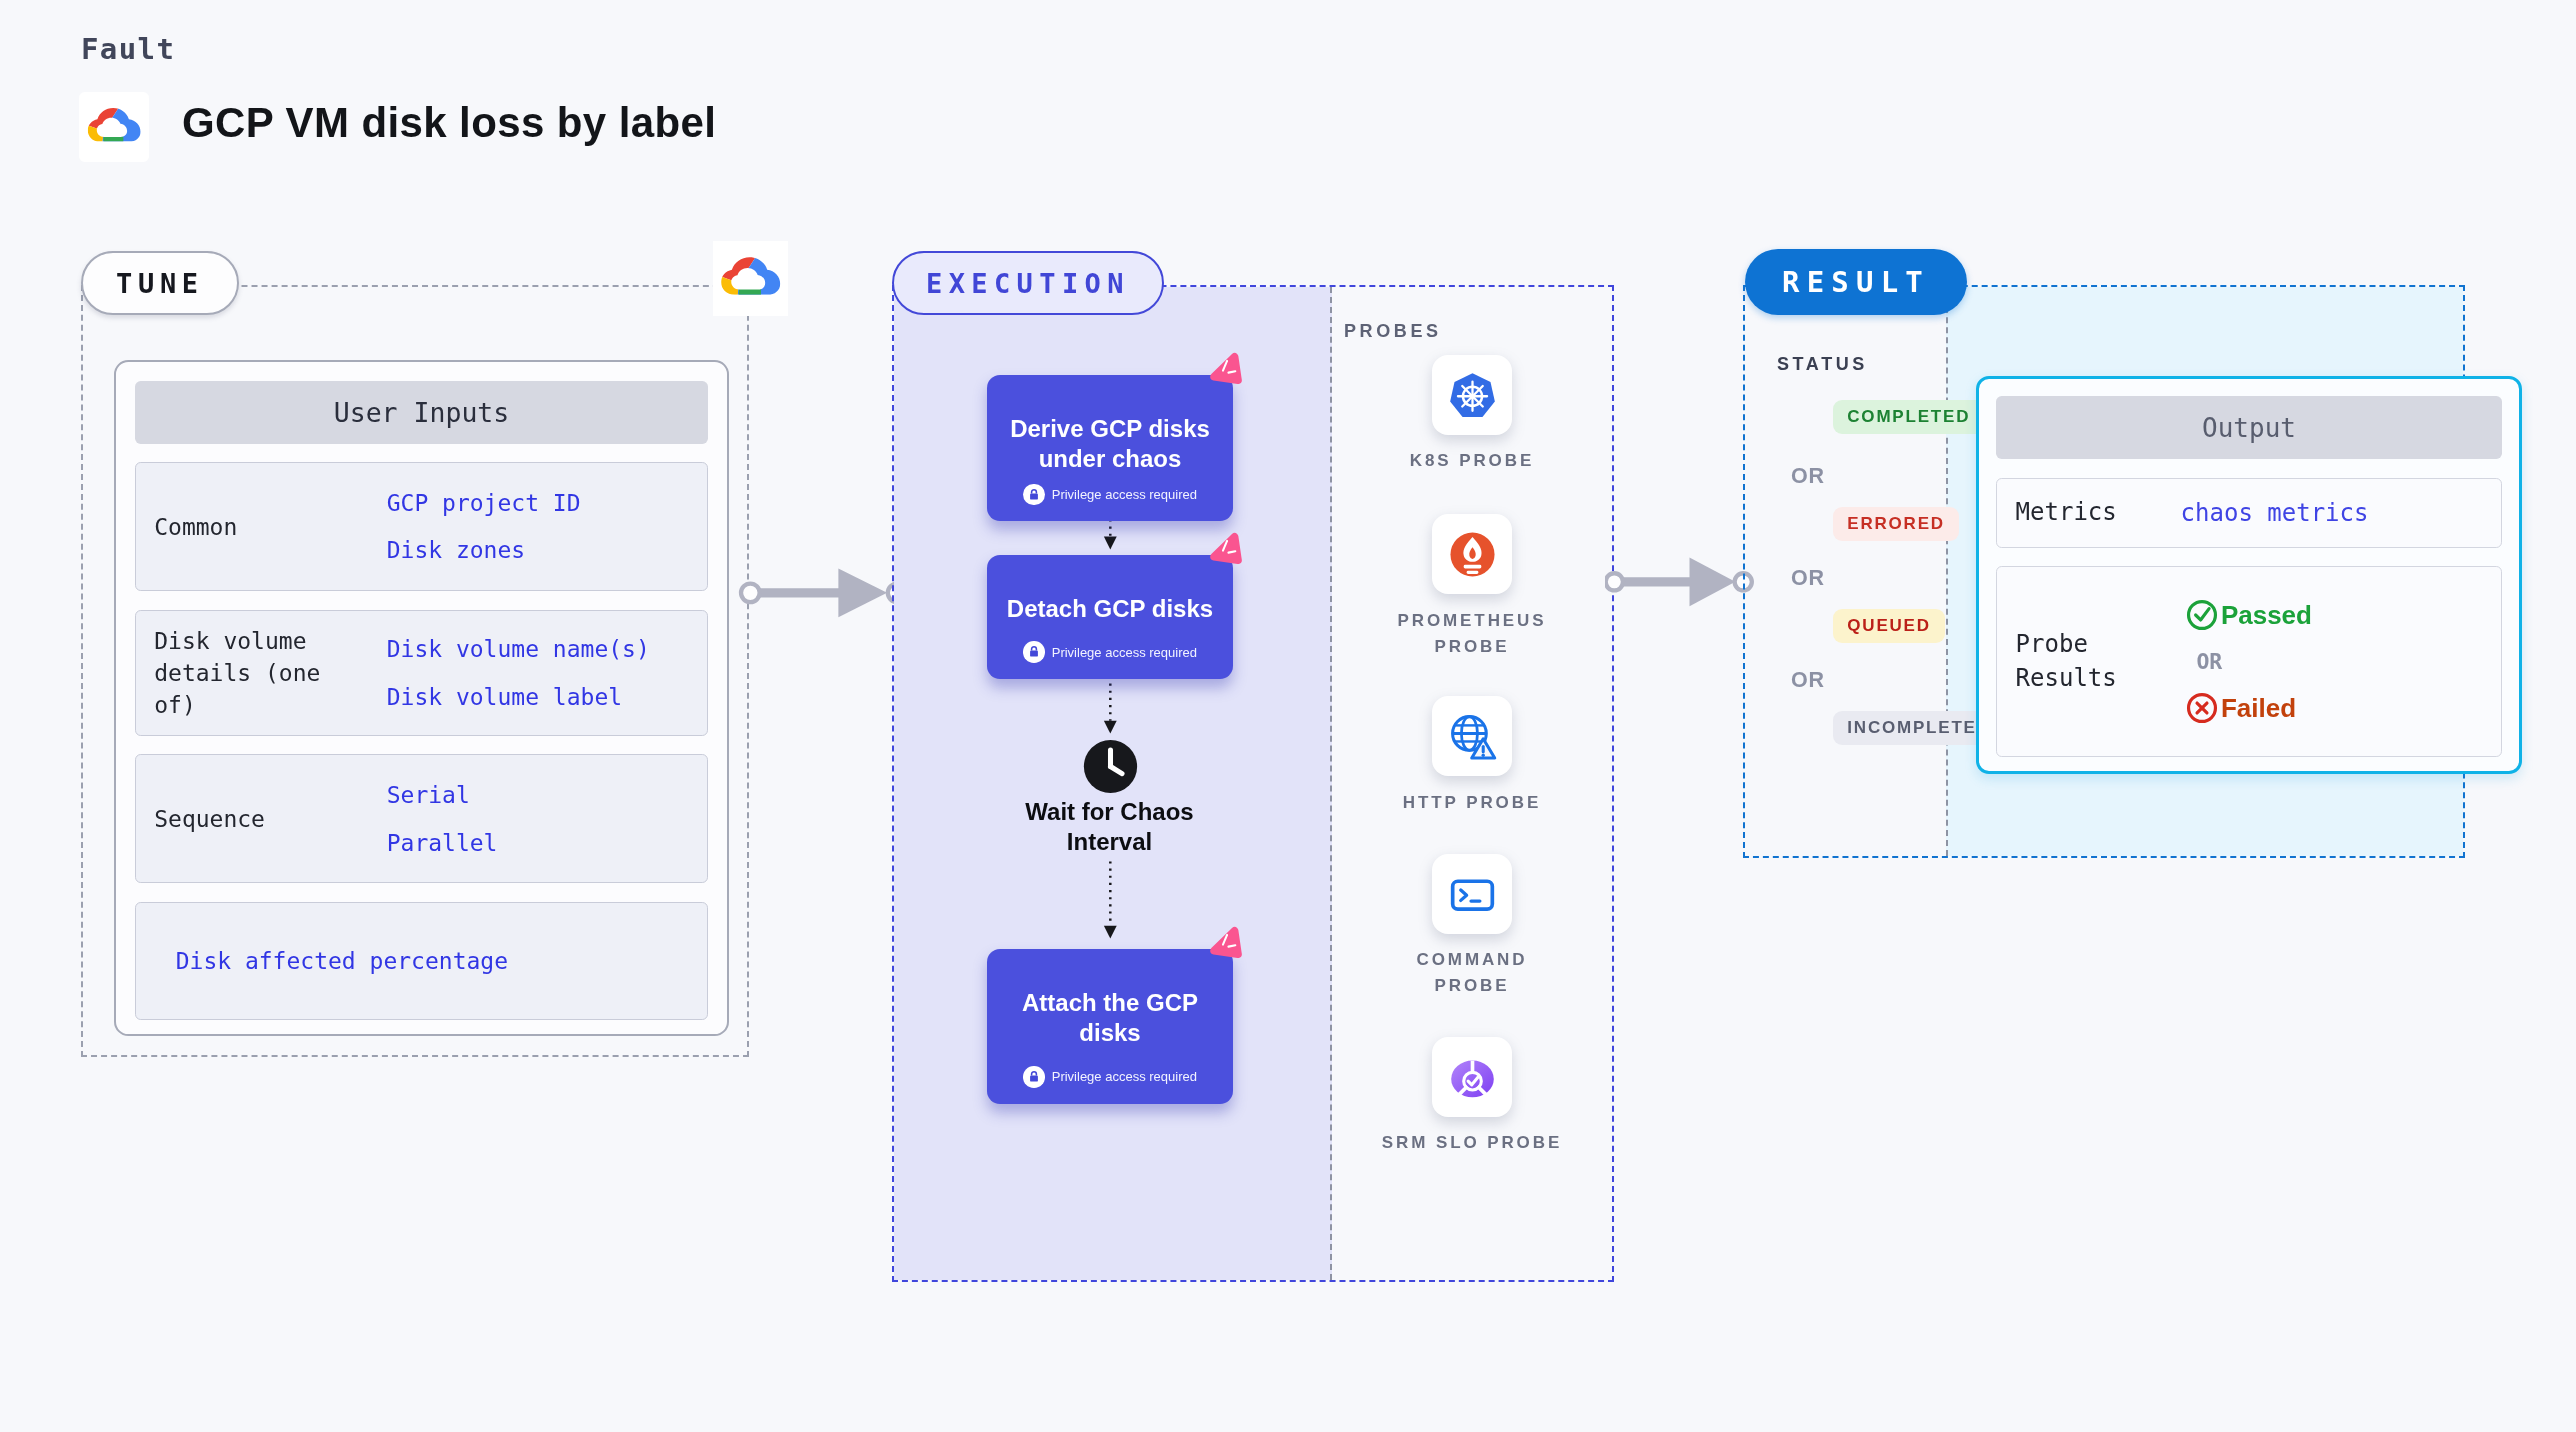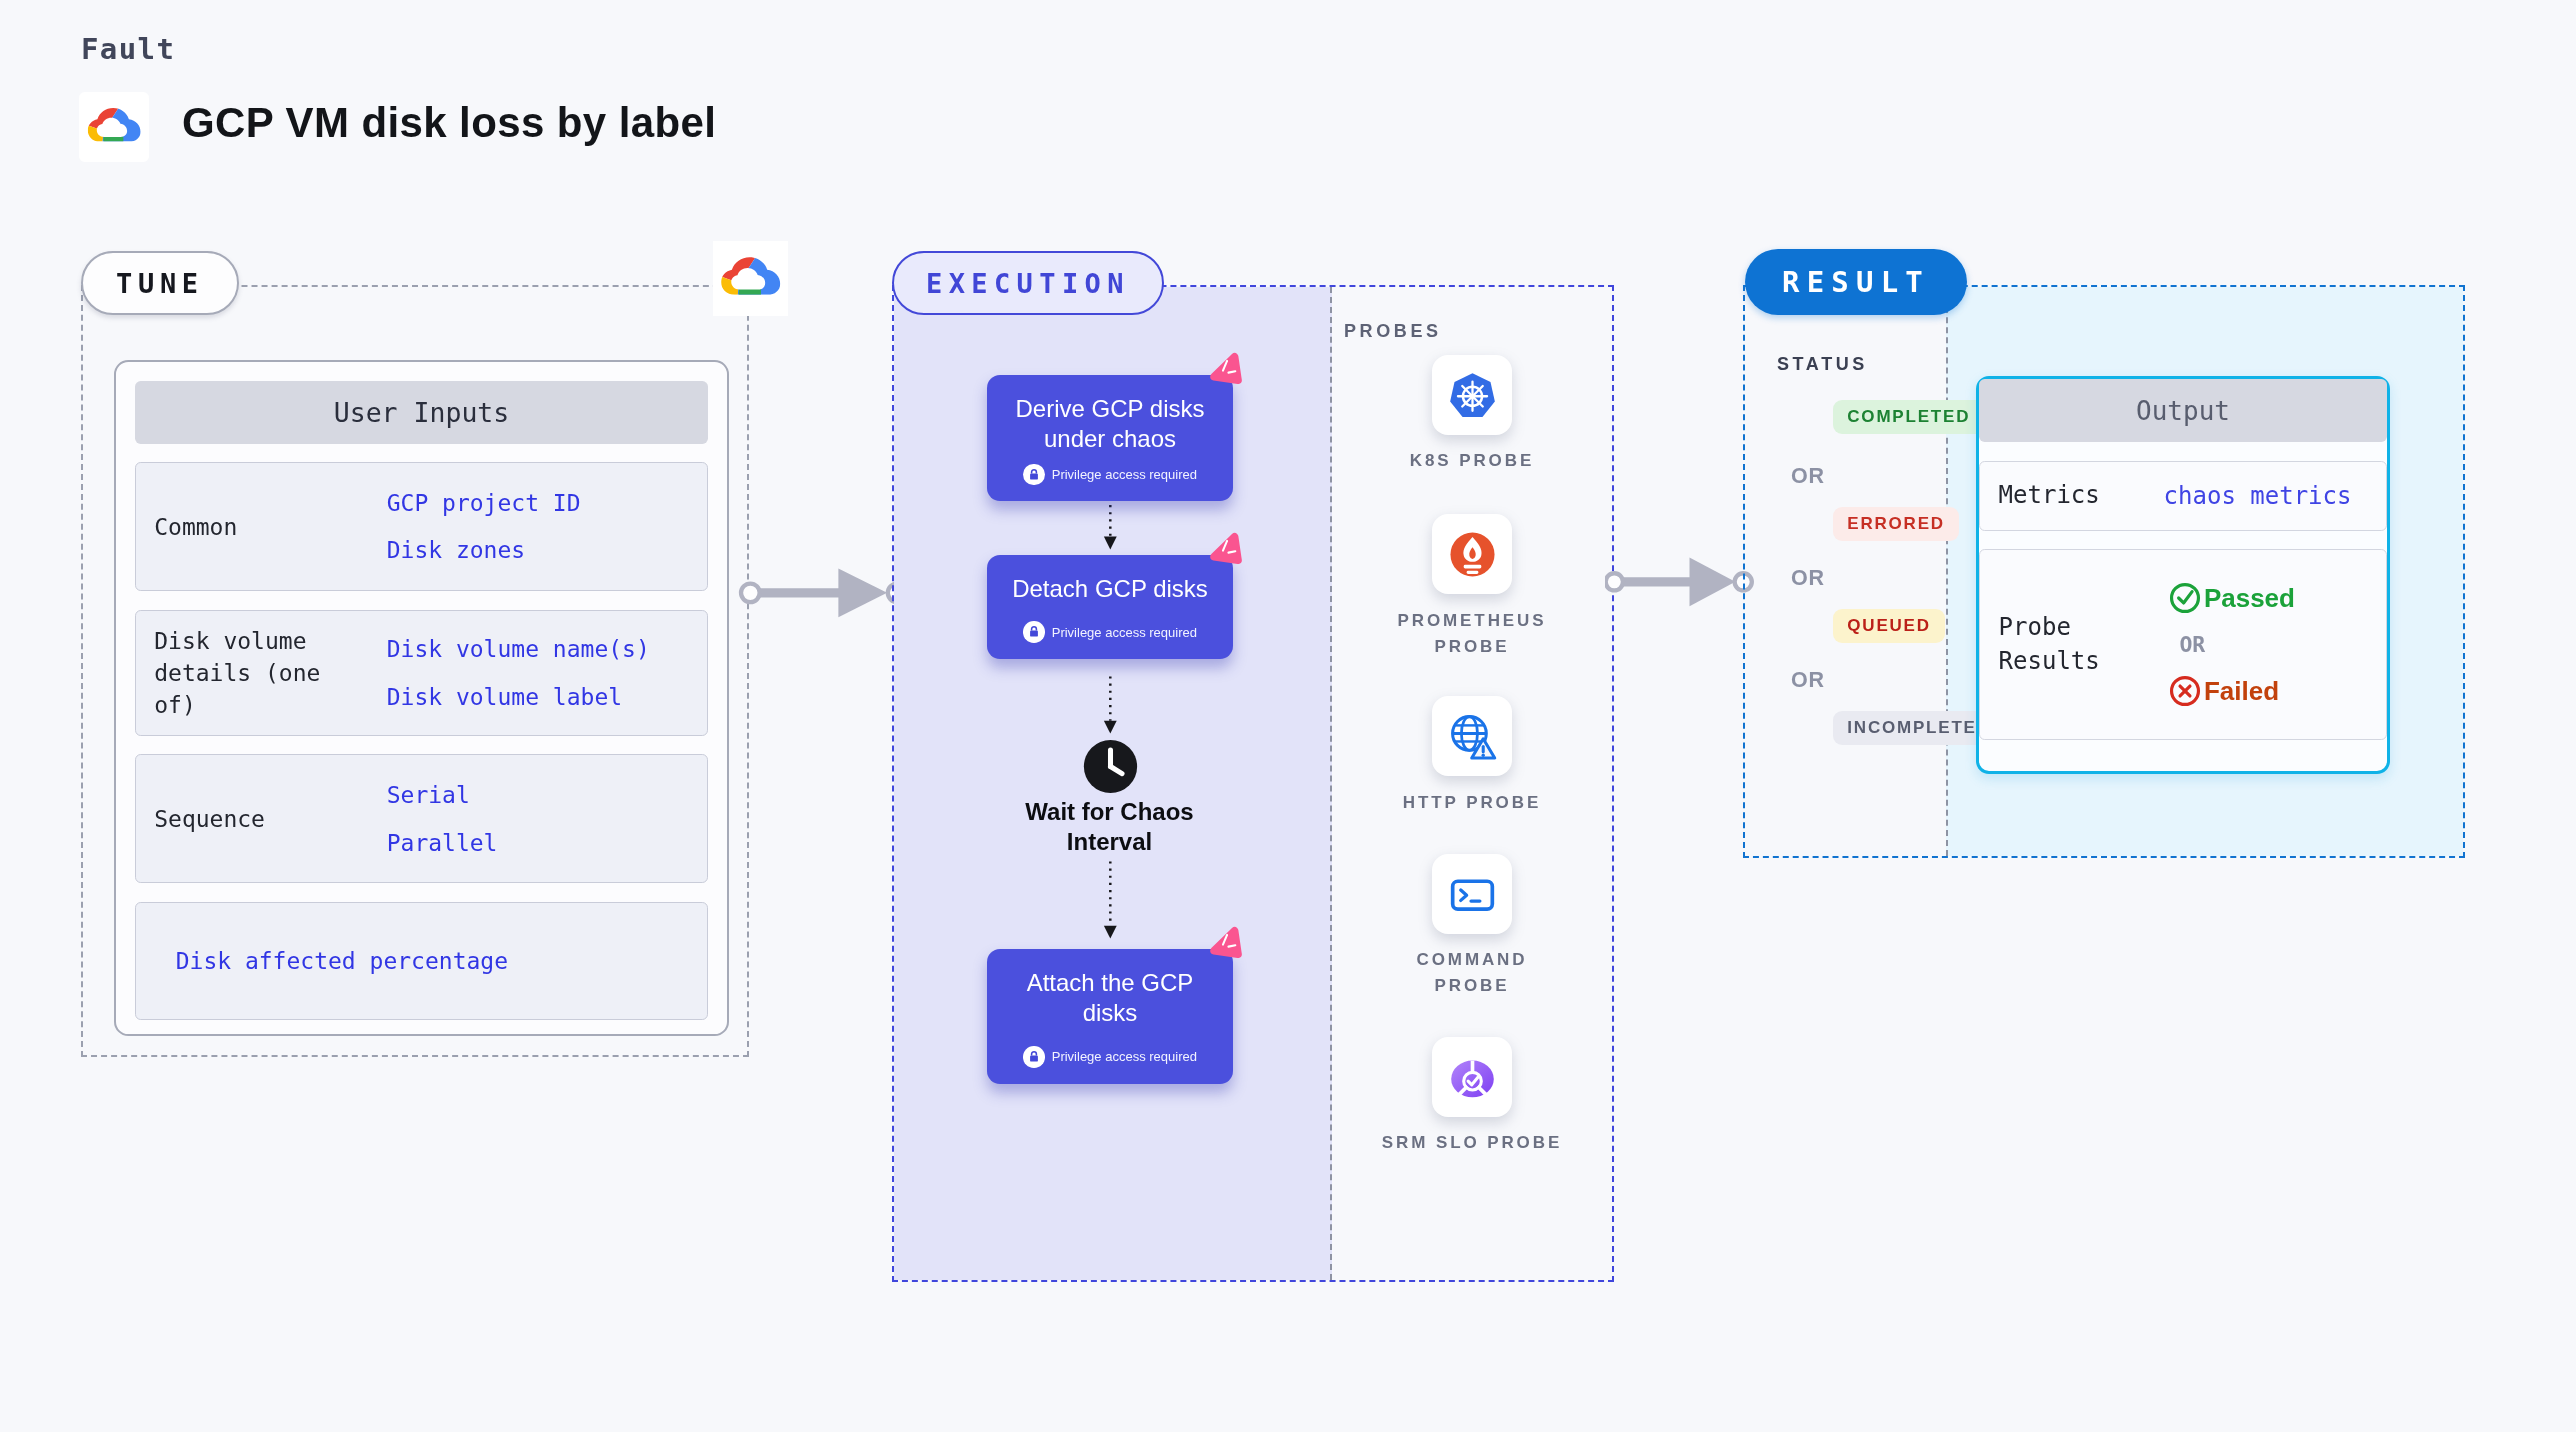--- a/index.html
+++ b/index.html
@@ -27,41 +27,41 @@
   .ui-row .rlabel{flex:0 0 211px;font-family:"DejaVu Sans Mono",monospace;font-size:23px;color:#23262f;line-height:1.4;}
   .ui-row .rvals{flex:1;display:flex;flex-direction:column;gap:21.5px;padding-left:21.5px;}
   .ui-row .rvals span{font-family:"DejaVu Sans Mono",monospace;font-size:23px;color:#3136e4;line-height:1.15;}
   .row-h1{height:129px;}.row-h2{height:126px;}.row-h3{height:129px;}.row-h4{height:118px;}
 
   
   .flow-outer{left:892px;top:285px;width:722px;height:997px;border:2.1px dashed #4046dc;box-sizing:border-box;}
   .exec-fill{position:absolute;left:0;top:0;bottom:0;width:436px;background:#e2e3f9;border-right:2.1px dashed #8e93a3;}
   .probes-title{left:1344px;top:321px;font-size:18px;font-weight:bold;letter-spacing:3.6px;color:#5d6275;}
   .exec-node{width:246px;background:#4b50dd;border-radius:13px;box-shadow:0 8.6px 14.3px rgba(60,64,180,.35);color:#fff;text-align:center;padding:18.6px 13px 16px;box-sizing:border-box;z-index:3;}
-  .node-title{font-size:24px;font-weight:normal;line-height:1.28;}
+  .node-title{font-size:24px;font-weight:bold;line-height:1.28;margin-top:20px;}
   .priv{margin-top:8.6px;display:flex;align-items:center;justify-content:center;gap:7.2px;}
   .lock-circle{width:21.5px;height:21.5px;border-radius:50%;background:#ffffff;display:flex;align-items:center;justify-content:center;flex:0 0 21.5px;}
   .priv-text{font-size:13px;color:#f2f3ff;}
   .litmus{position:absolute;top:-23px;right:-10px;width:36px;height:33px;}
   .wait-label{left:995px;top:797px;width:229px;text-align:center;font-size:24px;font-weight:bold;color:#0c0d11;line-height:1.25;}
   .probe-item-box{width:80px;height:80px;background:#ffffff;border-radius:16px;box-shadow:0 5.7px 13px rgba(120,125,150,.28);display:flex;align-items:center;justify-content:center;z-index:3;}
   .probe-label{width:186px;text-align:center;font-size:17px;font-weight:bold;letter-spacing:2.9px;color:#6b7082;line-height:1.55;}
 
   
   .result-box{left:1743px;top:285px;width:722px;height:573px;border:2.1px dashed #1173d0;box-sizing:border-box;}
   .result-cyan{position:absolute;left:201px;right:0;top:0;bottom:0;background:#e6f5fd;border-left:2.1px dashed #8e93a3;}
   .status-title{left:1777px;top:354px;font-size:18px;font-weight:bold;letter-spacing:3.6px;color:#3b4052;}
   .status-badge{position:absolute;left:1833px;padding:7.2px 14.3px;border-radius:9px;font-size:17px;font-weight:bold;letter-spacing:1.8px;white-space:nowrap;}
   .b-completed{top:400px;background:#dcf3dd;color:#1d8233;}
   .b-errored{top:507px;background:#fcebe9;color:#c62f24;}
   .b-queued{top:609px;background:#fcf3cc;color:#bb2018;}
   .b-incompleted{top:711px;background:#e9eaf1;color:#595e70;}
   .or-status{position:absolute;left:1791px;font-size:21.5px;font-weight:bold;color:#8c91a4;letter-spacing:0.7px;}
   .or1{top:464px;}.or2{top:566px;}.or3{top:668px;}
-  .output-card{left:1976px;top:376px;width:414px;height:398px;background:#fbfdff;border:3.6px solid #0fb2e7;border-radius:13px;box-sizing:border-box;box-shadow:0 4.3px 11.5px rgba(30,160,220,.18);z-index:3;}
+  .output-card{left:1976px;top:376px;width:546px;height:398px;background:#fbfdff;border:3.6px solid #0fb2e7;border-radius:13px;box-sizing:border-box;padding:17px;box-shadow:0 4.3px 11.5px rgba(30,160,220,.18);z-index:3;}
   .out-title{height:63px;background:#d6d8e1;border-radius:5.7px;display:flex;align-items:center;justify-content:center;font-family:"DejaVu Sans Mono",monospace;font-size:26px;color:#585d6e;}
   .out-row{margin-top:18.6px;background:#fafbfe;border:1.4px solid #d3d6e0;border-radius:5.7px;display:flex;padding:0 18.6px;box-sizing:border-box;}
   .metrics-row{height:70px;align-items:center;}
   .probe-row{height:191px;align-items:center;}
   .out-label{flex:0 0 165px;font-family:"DejaVu Sans Mono",monospace;font-size:24px;color:#23262f;line-height:1.4;}
   .metrics-value{font-family:"DejaVu Sans Mono",monospace;font-size:24px;color:#3f44e4;}
   .pr-col{display:flex;flex-direction:column;gap:17px;padding-left:4.3px;}
   .pr-line{display:flex;align-items:center;gap:2px;}
   .passed-text{font-size:26px;font-weight:bold;color:#1ba23a;}
   .failed-text{font-size:26px;font-weight:bold;color:#c2410c;}

